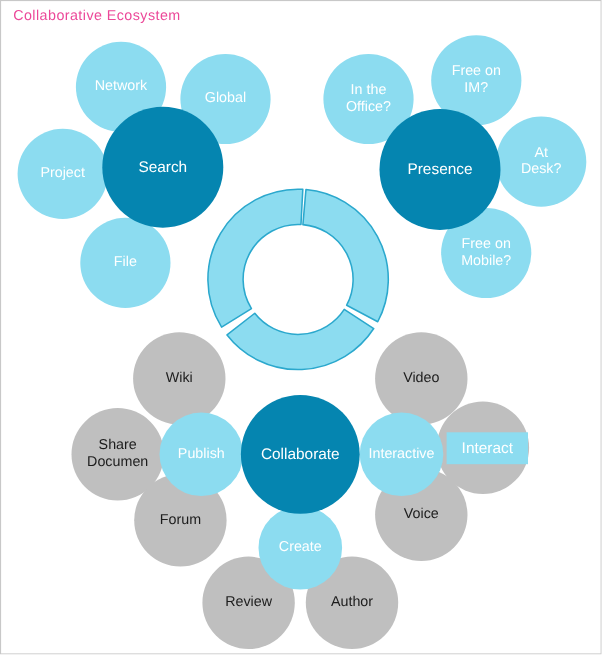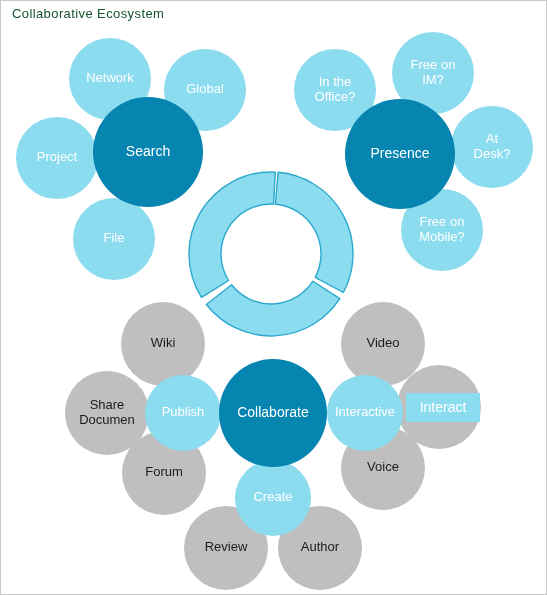--- a/index.html
+++ b/index.html
@@ -59,21 +59,21 @@
     dominant-baseline: middle;
     font-family: "Liberation Sans", sans-serif;
     pointer-events: none;
   }
 </style>
 </head>
 <body>
 
 <div id="app" style="background: rgb(255, 255, 255); border-color: rgb(200, 200, 200);">
 
-  <div id="title" style="color: #14532d;">Collaborative Ecosystem</div>
+  <div id="title" style="color: #ec4899;">Collaborative Ecosystem</div>
 
   <svg class="canvas" viewBox="0 0 547 595">
     <g id="ring-layer">
         <path d="M 277.14677090530796 171.31203475647686 A 82 82 0 0 1 342.401702614432 291.49666814844306 L 314.14737964294636 276.47357813929455 A 50 50 0 0 0 274.3577871373829 203.1902650954127 Z" fill="#8cdcf0" stroke="#2ba8cd" stroke-width="1.4" stroke-linejoin="round"></path>
         <path d="M 338.77098657152476 297.66040087123224 A 82 82 0 0 1 205.3831182042488 303.484240976704 L 230.5994623196639 283.78307376628294 A 50 50 0 0 0 311.9335283972712 280.23195175075136 Z" fill="#8cdcf0" stroke="#2ba8cd" stroke-width="1.4" stroke-linejoin="round"></path>
         <path d="M 200.46005611517307 296.4533796671228 A 82 82 0 0 1 274.2915484119214 171.11237815012493 L 272.6167978121472 203.0685232622713 A 50 50 0 0 0 227.5975951921787 279.49596321166024 Z" fill="#8cdcf0" stroke="#2ba8cd" stroke-width="1.4" stroke-linejoin="round"></path>
       </g>
     <g id="nodes-layer">
         <g>
           <circle cx="162" cy="343" r="42" fill="#bfbfbf"></circle>

